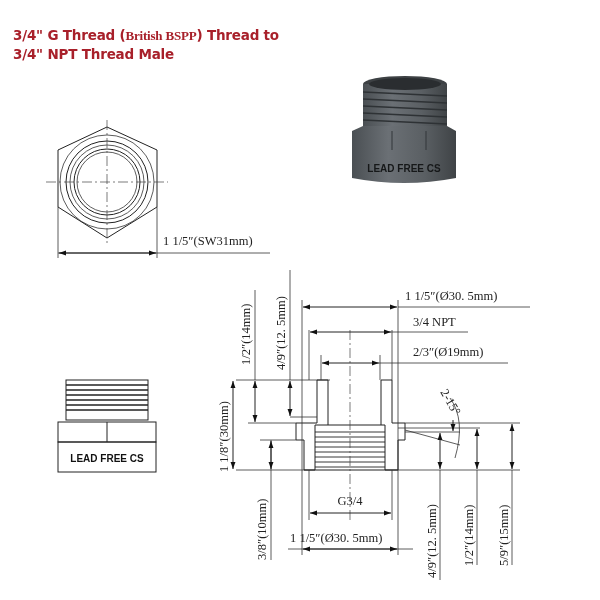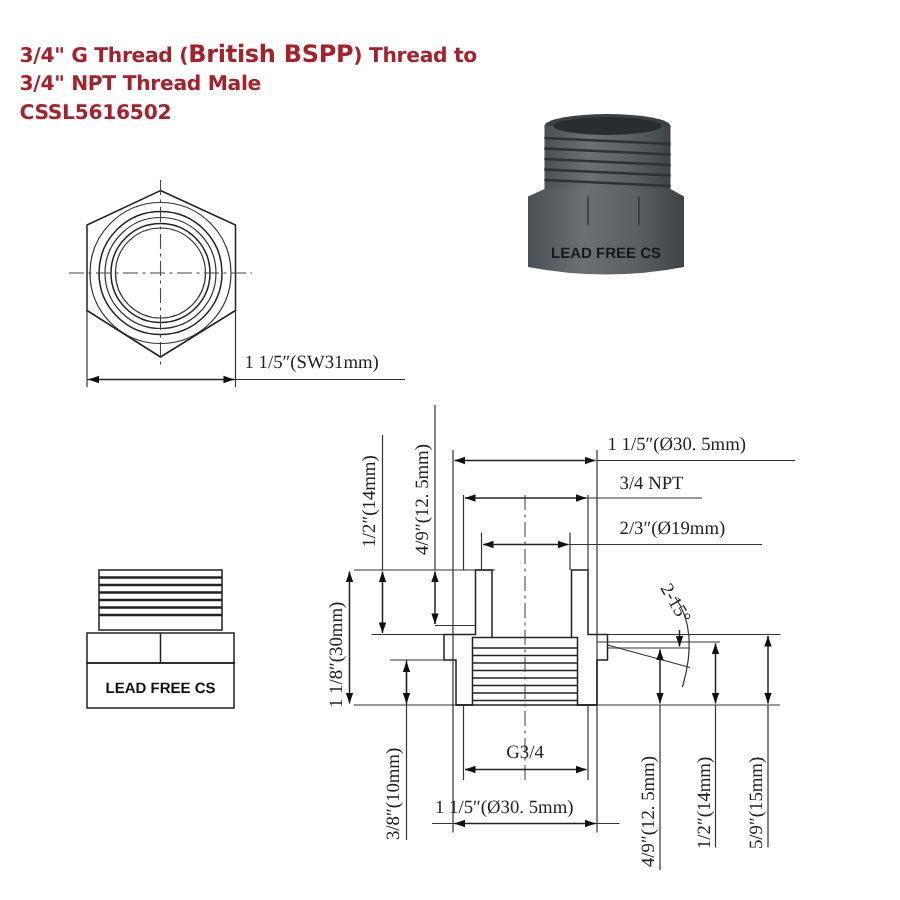--- a/index.html
+++ b/index.html
@@ -1,31 +1,30 @@
 <!DOCTYPE html>
 <html><head>
 <meta charset="utf-8">
 <style>
   html, body { margin:0; padding:0; background:#ffffff; }
   body { width:600px; height:600px; position:relative; overflow:hidden; font-family:"Liberation Sans", sans-serif; }
   .title { position:absolute; left:13px; top:26px; color:#a8202a; font-family:"DejaVu Sans", sans-serif; font-weight:bold; font-size:13.5px; line-height:19px; letter-spacing:-0.2px; }
-  .title .small { font-size:16px; }
+  .title .small { font-size:13px;font-family:Liberation Serif, serif; }
   svg { position:absolute; left:0; top:0; }
   .dim { font-family:"Liberation Serif", serif; font-size:12.5px; fill:#222; }
   .ln { stroke:#222; stroke-width:1; fill:none; }
   .thin { stroke:#333; stroke-width:0.8; fill:none; }
   .center { stroke:#444; stroke-width:0.7; stroke-dasharray:10 3 2 3; fill:none; }
 </style>
 </head>
 <body>
 
 <div class="title">
   <div><span>3/4" G Thread (</span><span class="small">British BSPP</span><span>) Thread to</span></div>
   <div>3/4" NPT Thread Male</div>
-  <div>CSSL5616502</div>
 </div>
 
 <svg width="600" height="600" viewBox="0 0 600 600">
   <defs>
     <marker id="arr" viewBox="0 0 10 10" refX="10" refY="5" markerWidth="9" markerHeight="7" orient="auto-start-reverse">
       <path d="M0,1.5 L10,5 L0,8.5 z" fill="#111"></path>
     </marker>
     <pattern id="hatch" width="4" height="4" patternUnits="userSpaceOnUse" patternTransform="rotate(45)">
       <line x1="0" y1="0" x2="0" y2="4" stroke="#333" stroke-width="0.9"></line>
     </pattern>

